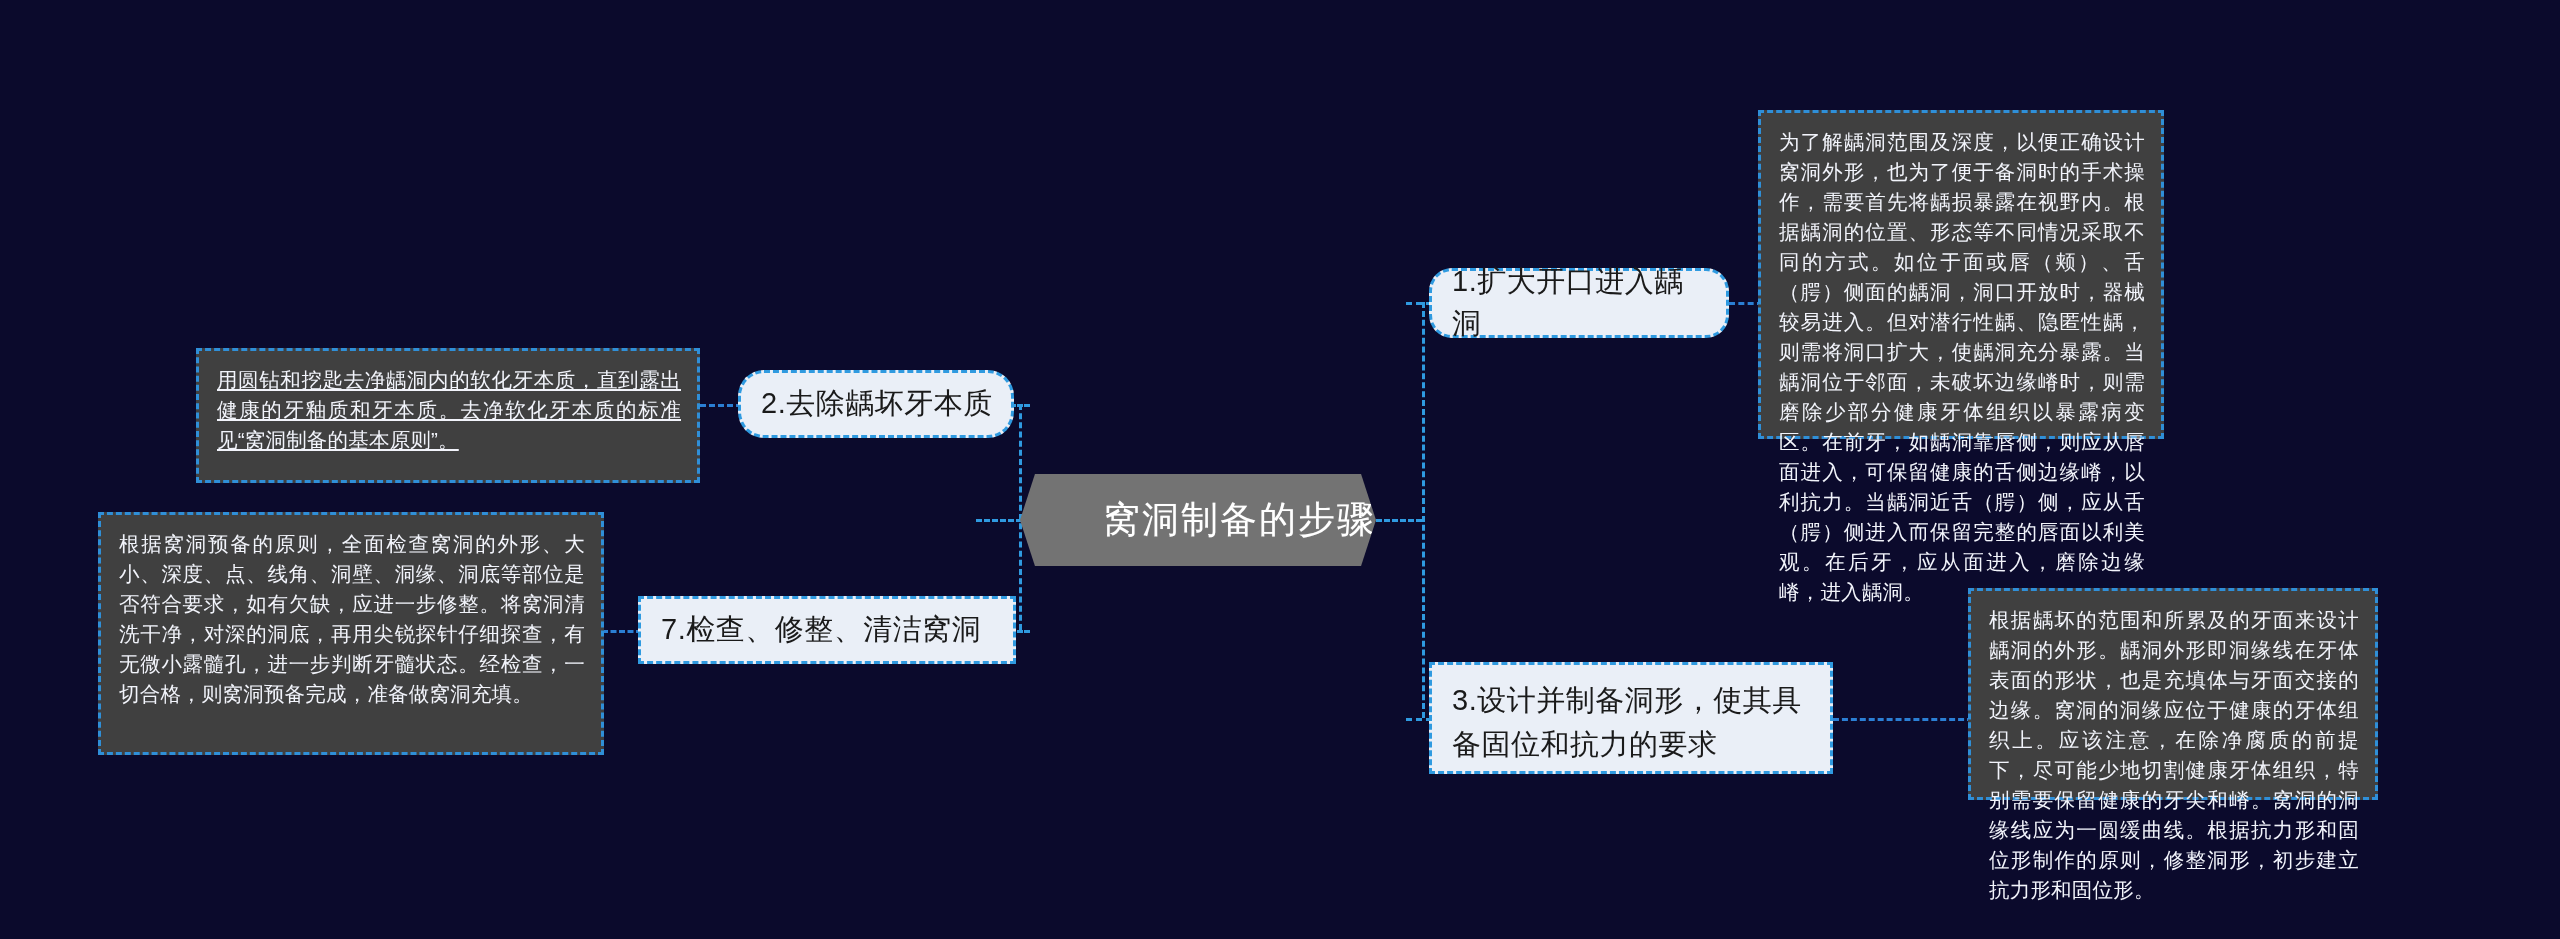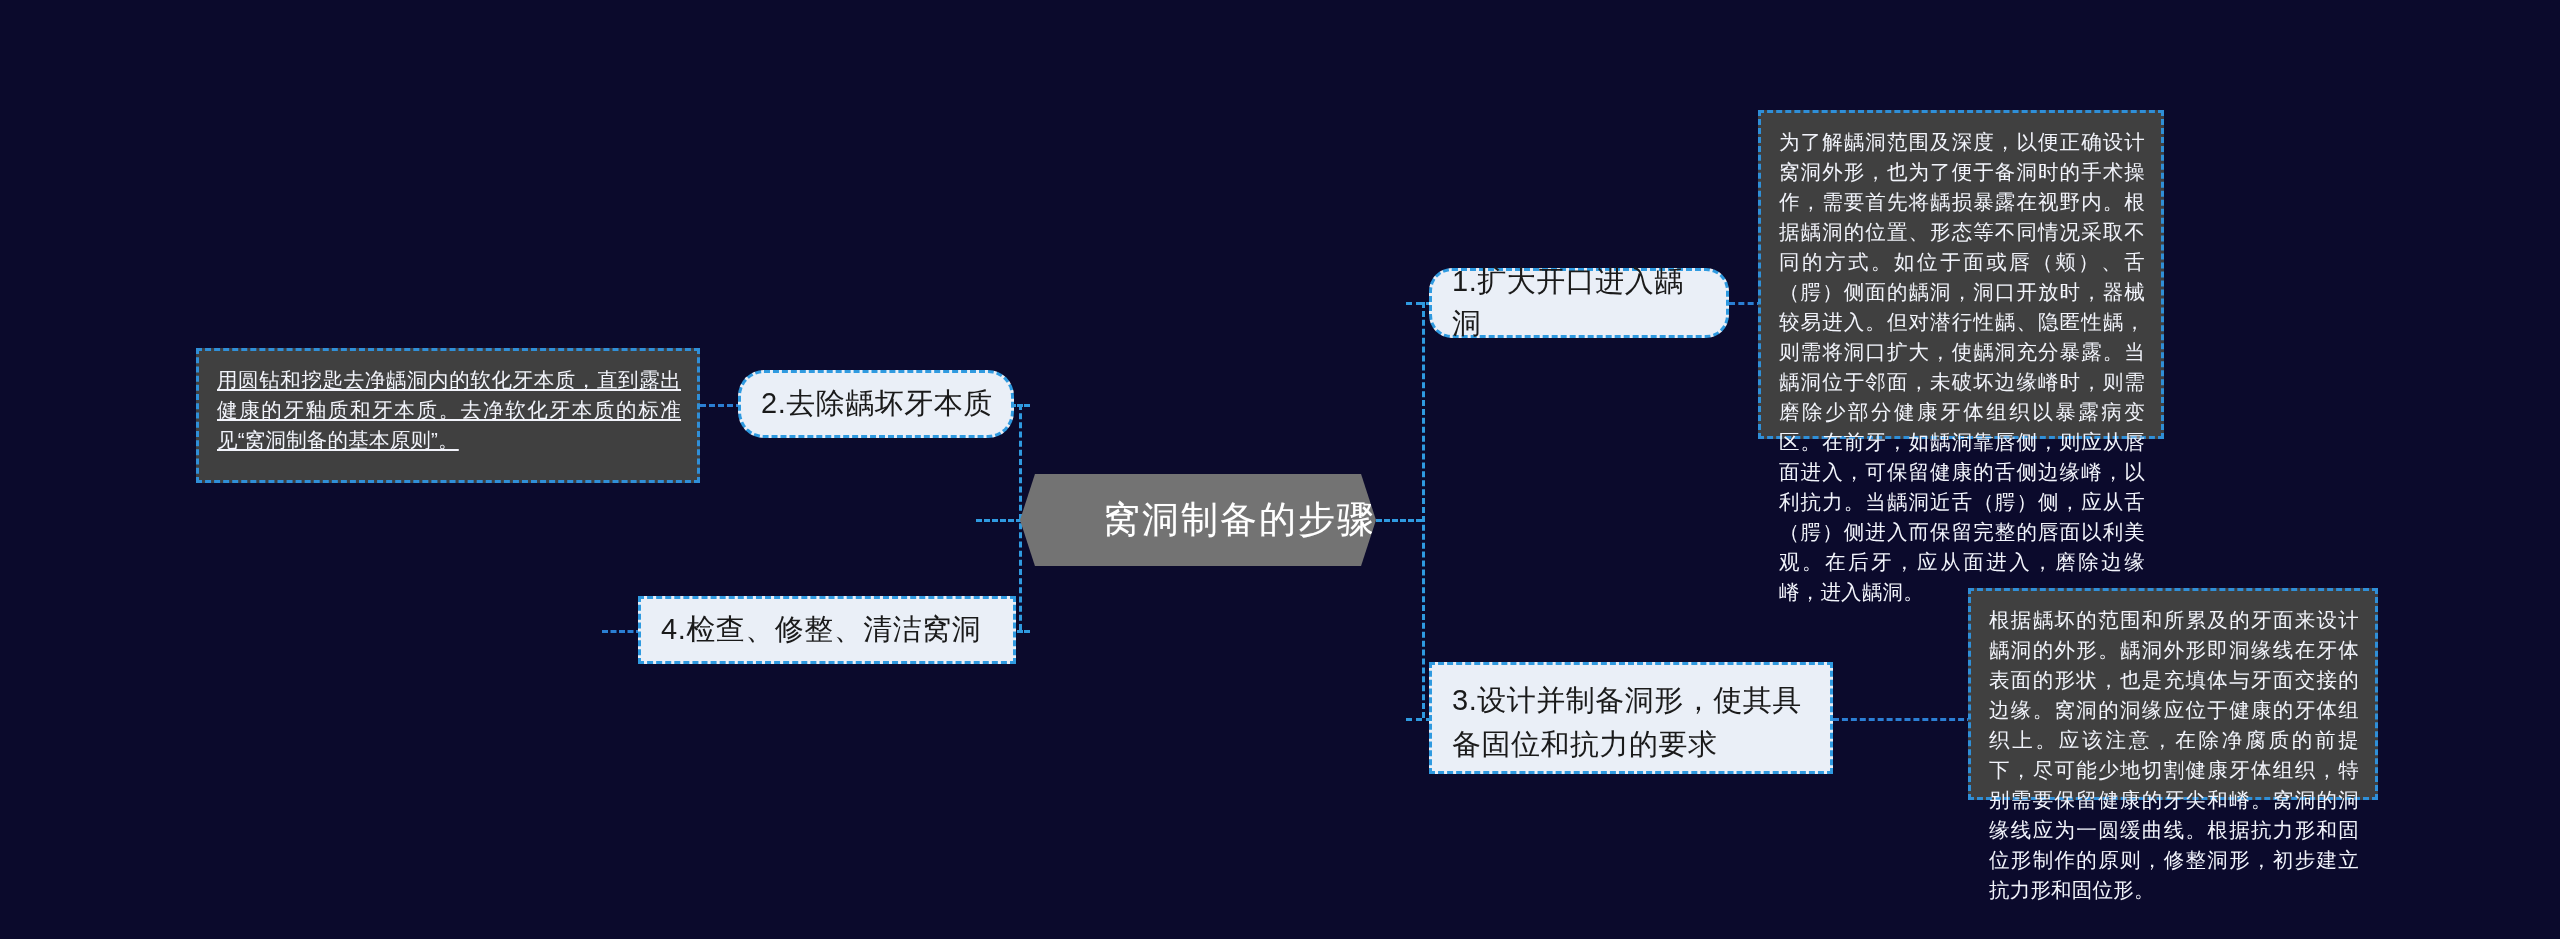--- a/index.html
+++ b/index.html
@@ -134,23 +134,24 @@
 
   <div class="step-node" id="node-step-2">
     <span class="lbl">2.去除龋坏牙本质</span>
   </div>
 
   <div class="step-node" id="node-step-3">
     <span class="lbl">3.设计并制备洞形，使其具备固位和抗力的要求</span>
   </div>
 
   <div class="step-node" id="node-step-4">
-    <span class="lbl">4.检查、修整、清洁窝洞</span>
+    <span class="lbl">7.检查、修整、清洁窝洞</span>
   </div>
 
   <div class="detail-node" id="node-detail-1">为了解龋洞范围及深度，以便正确设计窝洞外形，也为了便于备洞时的手术操作，需要首先将龋损暴露在视野内。根据龋洞的位置、形态等不同情况采取不同的方式。如位于面或唇（颊）、舌（腭）侧面的龋洞，洞口开放时，器械较易进入。但对潜行性龋、隐匿性龋，则需将洞口扩大，使龋洞充分暴露。当龋洞位于邻面，未破坏边缘嵴时，则需磨除少部分健康牙体组织以暴露病变区。在前牙，如龋洞靠唇侧，则应从唇面进入，可保留健康的舌侧边缘嵴，以利抗力。当龋洞近舌（腭）侧，应从舌（腭）侧进入而保留完整的唇面以利美观。在后牙，应从面进入，磨除边缘嵴，进入龋洞。</div>
 
   <div class="detail-node" id="node-detail-2">用圆钻和挖匙去净龋洞内的软化牙本质，直到露出健康的牙釉质和牙本质。去净软化牙本质的标准见“窝洞制备的基本原则”。</div>
 
   <div class="detail-node" id="node-detail-3">根据龋坏的范围和所累及的牙面来设计龋洞的外形。龋洞外形即洞缘线在牙体表面的形状，也是充填体与牙面交接的边缘。窝洞的洞缘应位于健康的牙体组织上。应该注意，在除净腐质的前提下，尽可能少地切割健康牙体组织，特别需要保留健康的牙尖和嵴。窝洞的洞缘线应为一圆缓曲线。根据抗力形和固位形制作的原则，修整洞形，初步建立抗力形和固位形。</div>
 
+  <div class="detail-node" id="node-detail-4">根据窝洞预备的原则，全面检查窝洞的外形、大小、深度、点、线角、洞壁、洞缘、洞底等部位是否符合要求，如有欠缺，应进一步修整。将窝洞清洗干净，对深的洞底，再用尖锐探针仔细探查，有无微小露髓孔，进一步判断牙髓状态。经检查，一切合格，则窝洞预备完成，准备做窝洞充填。</div>
 
 </div>
 
 </body></html>

